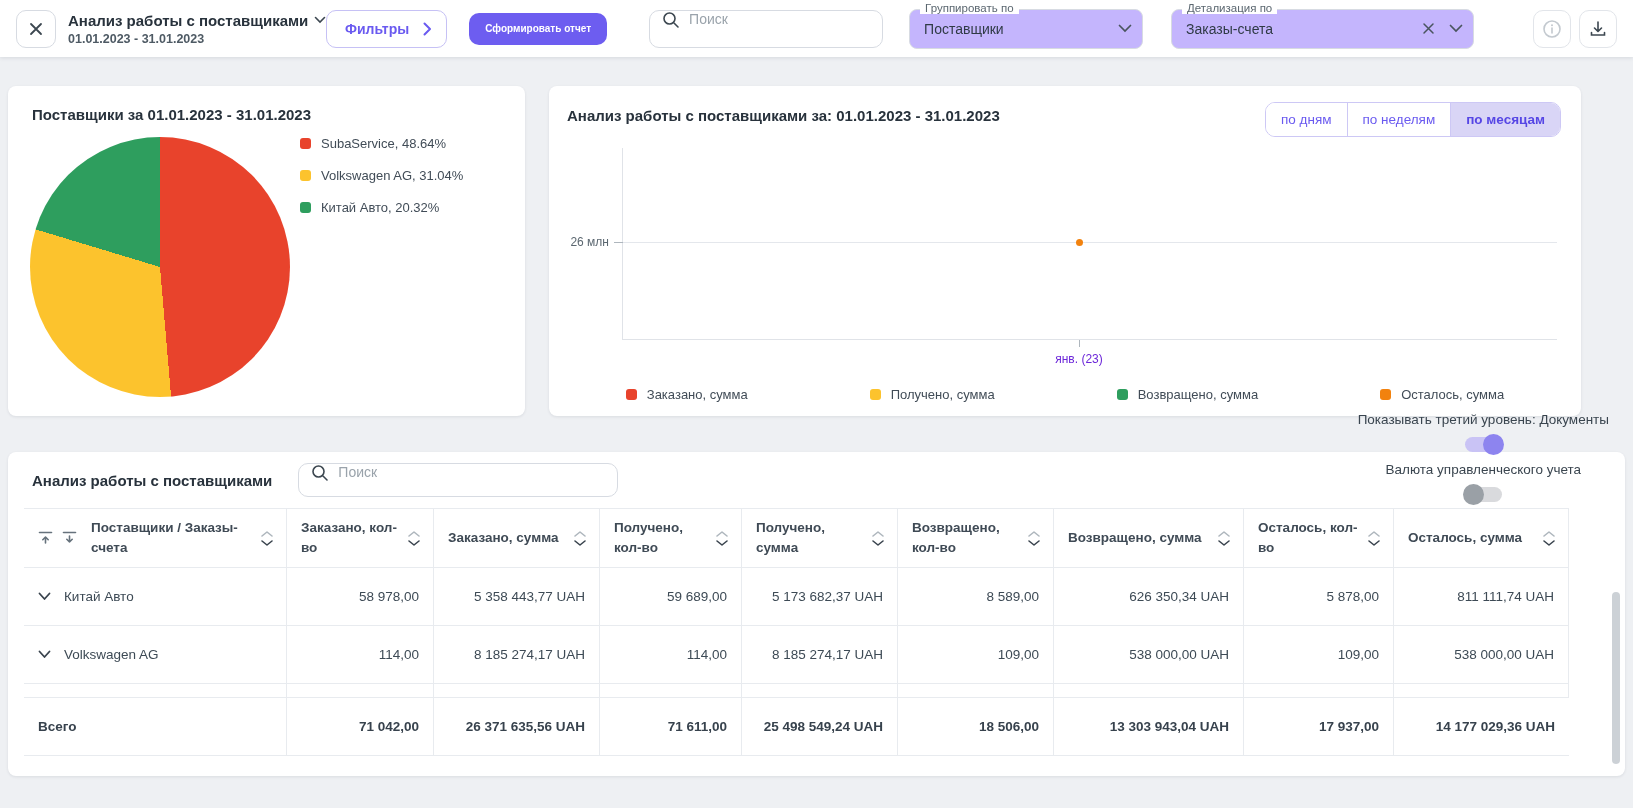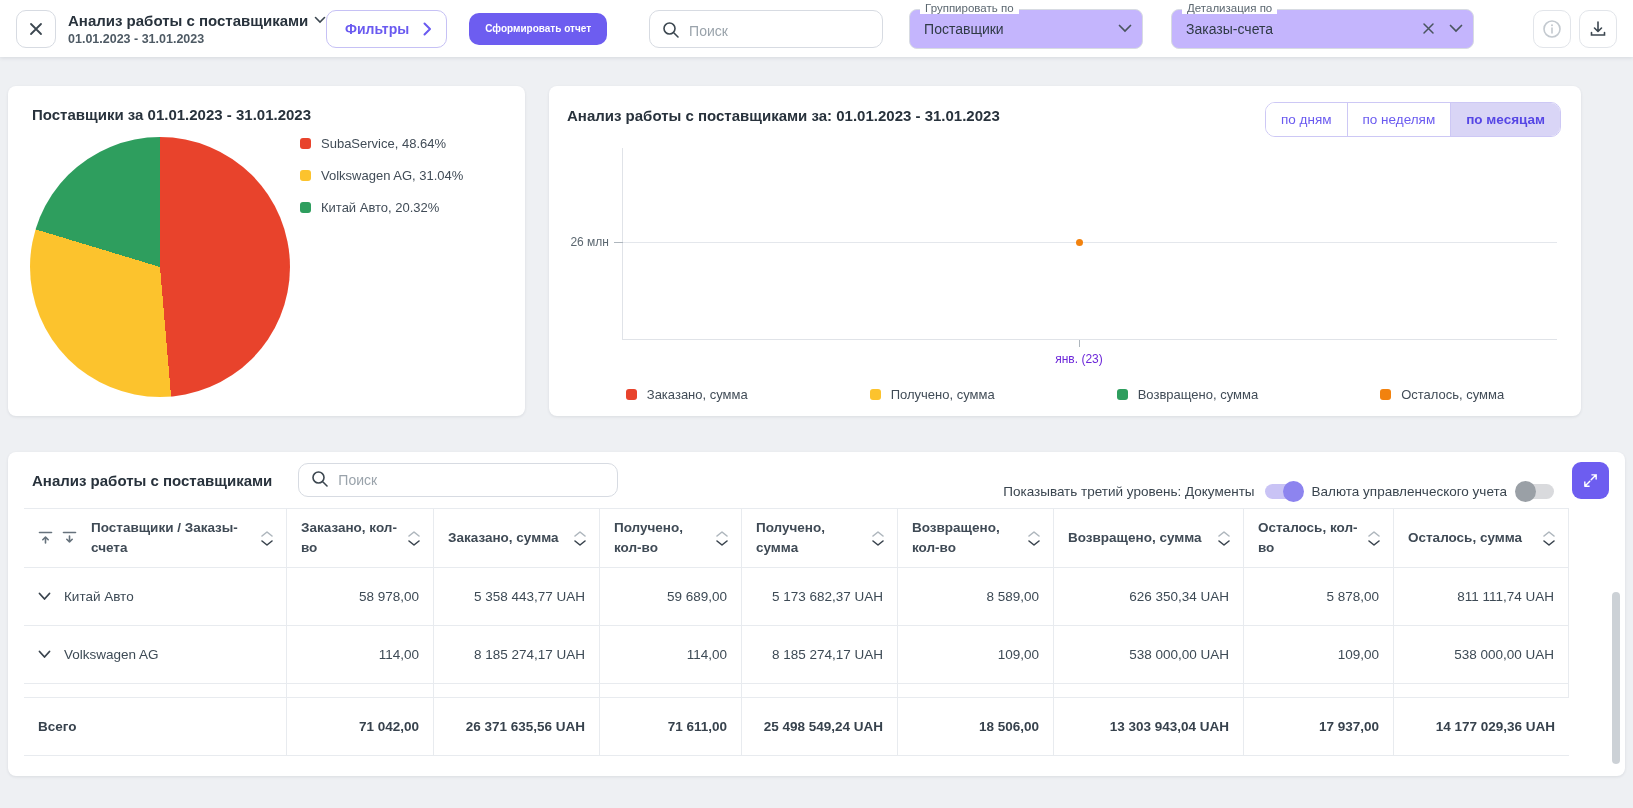--- a/index.html
+++ b/index.html
@@ -14,21 +14,21 @@
                display:flex; align-items:center; justify-content:center; cursor:pointer; flex:0 0 auto; }
   .title-block { margin-left:12px; width:258px; flex:0 0 auto; }
   .title-row { display:flex; align-items:center; gap:6px; }
   .rep-title { font-size:15px; font-weight:bold; color:#28323c; white-space:nowrap; }
   .rep-dates { font-size:12.5px; font-weight:bold; color:#4e5a64; margin-top:3px; }
   .btn-outline { height:38px; padding:0 14px 0 18px; border:1.5px solid #c6c1f5; border-radius:10px; background:#fff;
                  color:#6a5af0; font-size:14px; display:flex; align-items:center; gap:14px; cursor:pointer; flex:0 0 auto;font-weight:bold; }
   .btn-primary { height:32px; padding:0 16px; margin-left:22px; border:none; border-radius:10px; background:#6d5df0;
                  color:#fff; font-size:10px; font-weight:bold; cursor:pointer; flex:0 0 auto; }
   .searchbox { height:38px; border:1px solid #d7dbe2; border-radius:10px; background:#fff; display:flex;
-               align-items:flex-end; padding:8px 12px; gap:9px; }
+               align-items:flex-start; padding:0 12px; gap:9px; }
   .topbar .searchbox { width:234px; margin-left:42px; flex:0 0 auto; }
   .searchbox input { border:none; outline:none; font-size:14px; color:#2f3a46; width:100%; background:transparent; font-family:inherit; }
   .searchbox input::placeholder { color:#9aa3ab; }
   .select { position:relative; height:40px; border:1px solid #d7dbe2; border-radius:8px; background:#c4b5fd;
             display:flex; align-items:center; padding:0 10px 0 14px; cursor:pointer; flex:0 0 auto; }
   .select .flabel { position:absolute; top:-8px; left:10px; background:#fff; padding:0 5px; font-size:11.5px; color:#5b6770; white-space:nowrap; }
   .select .fvalue { font-size:14px; color:#2f3a46; white-space:nowrap; }
   .sel-group { width:234px; margin-left:26px; }
   .sel-detail { width:303px; margin-left:28px; }
   .sel-icons { margin-left:auto; display:flex; align-items:center; gap:14px; }
@@ -64,21 +64,21 @@
   .ytick-label { position:absolute; left:-66px; top:87px; width:52px; text-align:right; font-size:12px; color:#5b6770; }
   .datapoint { position:absolute; left:453px; top:91px; width:7px; height:7px; border-radius:50%; }
   .xtick-dash { position:absolute; left:456px; bottom:-8px; width:1px; height:7px; background:#aeb6bd; }
   .xtick-label { position:absolute; left:416px; bottom:-27px; width:80px; text-align:center; font-size:12px; color:#6d28d9; }
   .line-legend { position:absolute; left:0; right:0; bottom:14px; display:flex; justify-content:center; gap:122px; }
 
   
   .table-toolbar { display:flex; align-items:center; height:56px; padding:0 16px; }
   .table-toolbar .card-title { margin-left:8px; }
   .table-toolbar .searchbox { width:320px; height:34px; margin-left:26px; }
-  .toolbar-right { margin-left:auto; display:flex; align-items:flex-end; gap:10px; }
+  .toolbar-right { margin-left:auto; display:flex; align-items:center; gap:10px;flex-direction:column; }
   .toggle-label { font-size:13.5px; color:#3a454f; white-space:nowrap; }
   .switch { width:37px; height:15px; border-radius:8px; position:relative; cursor:pointer; flex:0 0 auto; }
   .switch .knob { position:absolute; top:-3px; width:21px; height:21px; border-radius:50%; }
   .switch.on { background:#c9c3f5; }
   .switch.on .knob { right:-2px; background:#8d84ef; }
   .switch.off { background:#d9dadd; }
   .switch.off .knob { left:-2px; background:#9aa0a6; }
   .expand-btn { width:37px; height:37px; margin-left:8px; border:none; border-radius:9px; background:#6d5df0;
                 display:flex; align-items:center; justify-content:center; cursor:pointer; }
 

